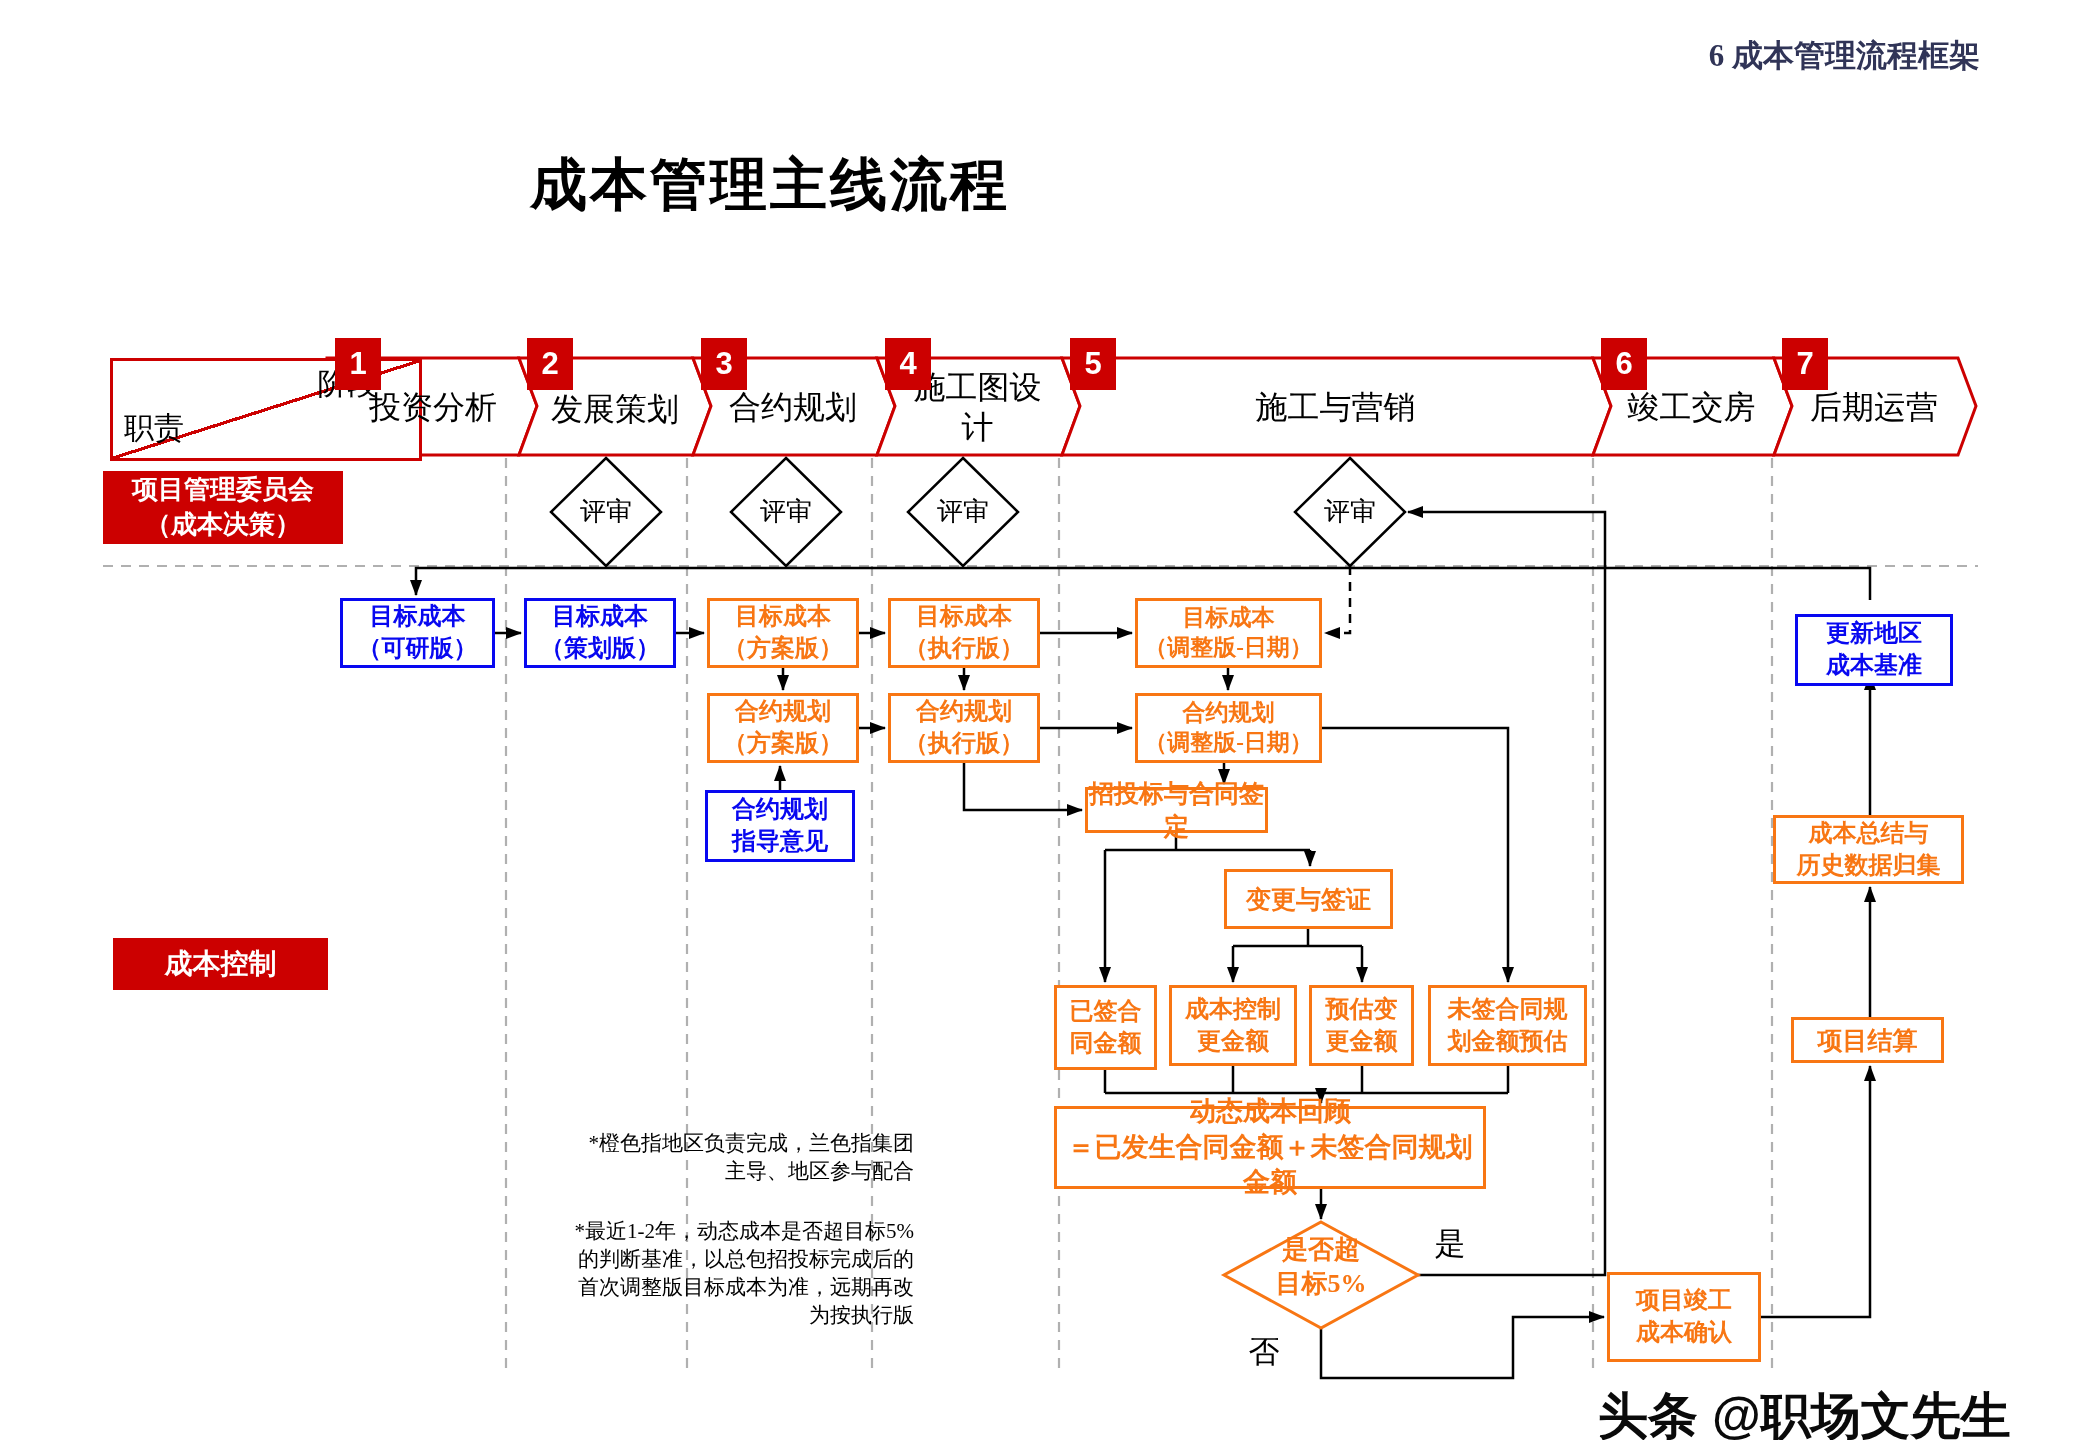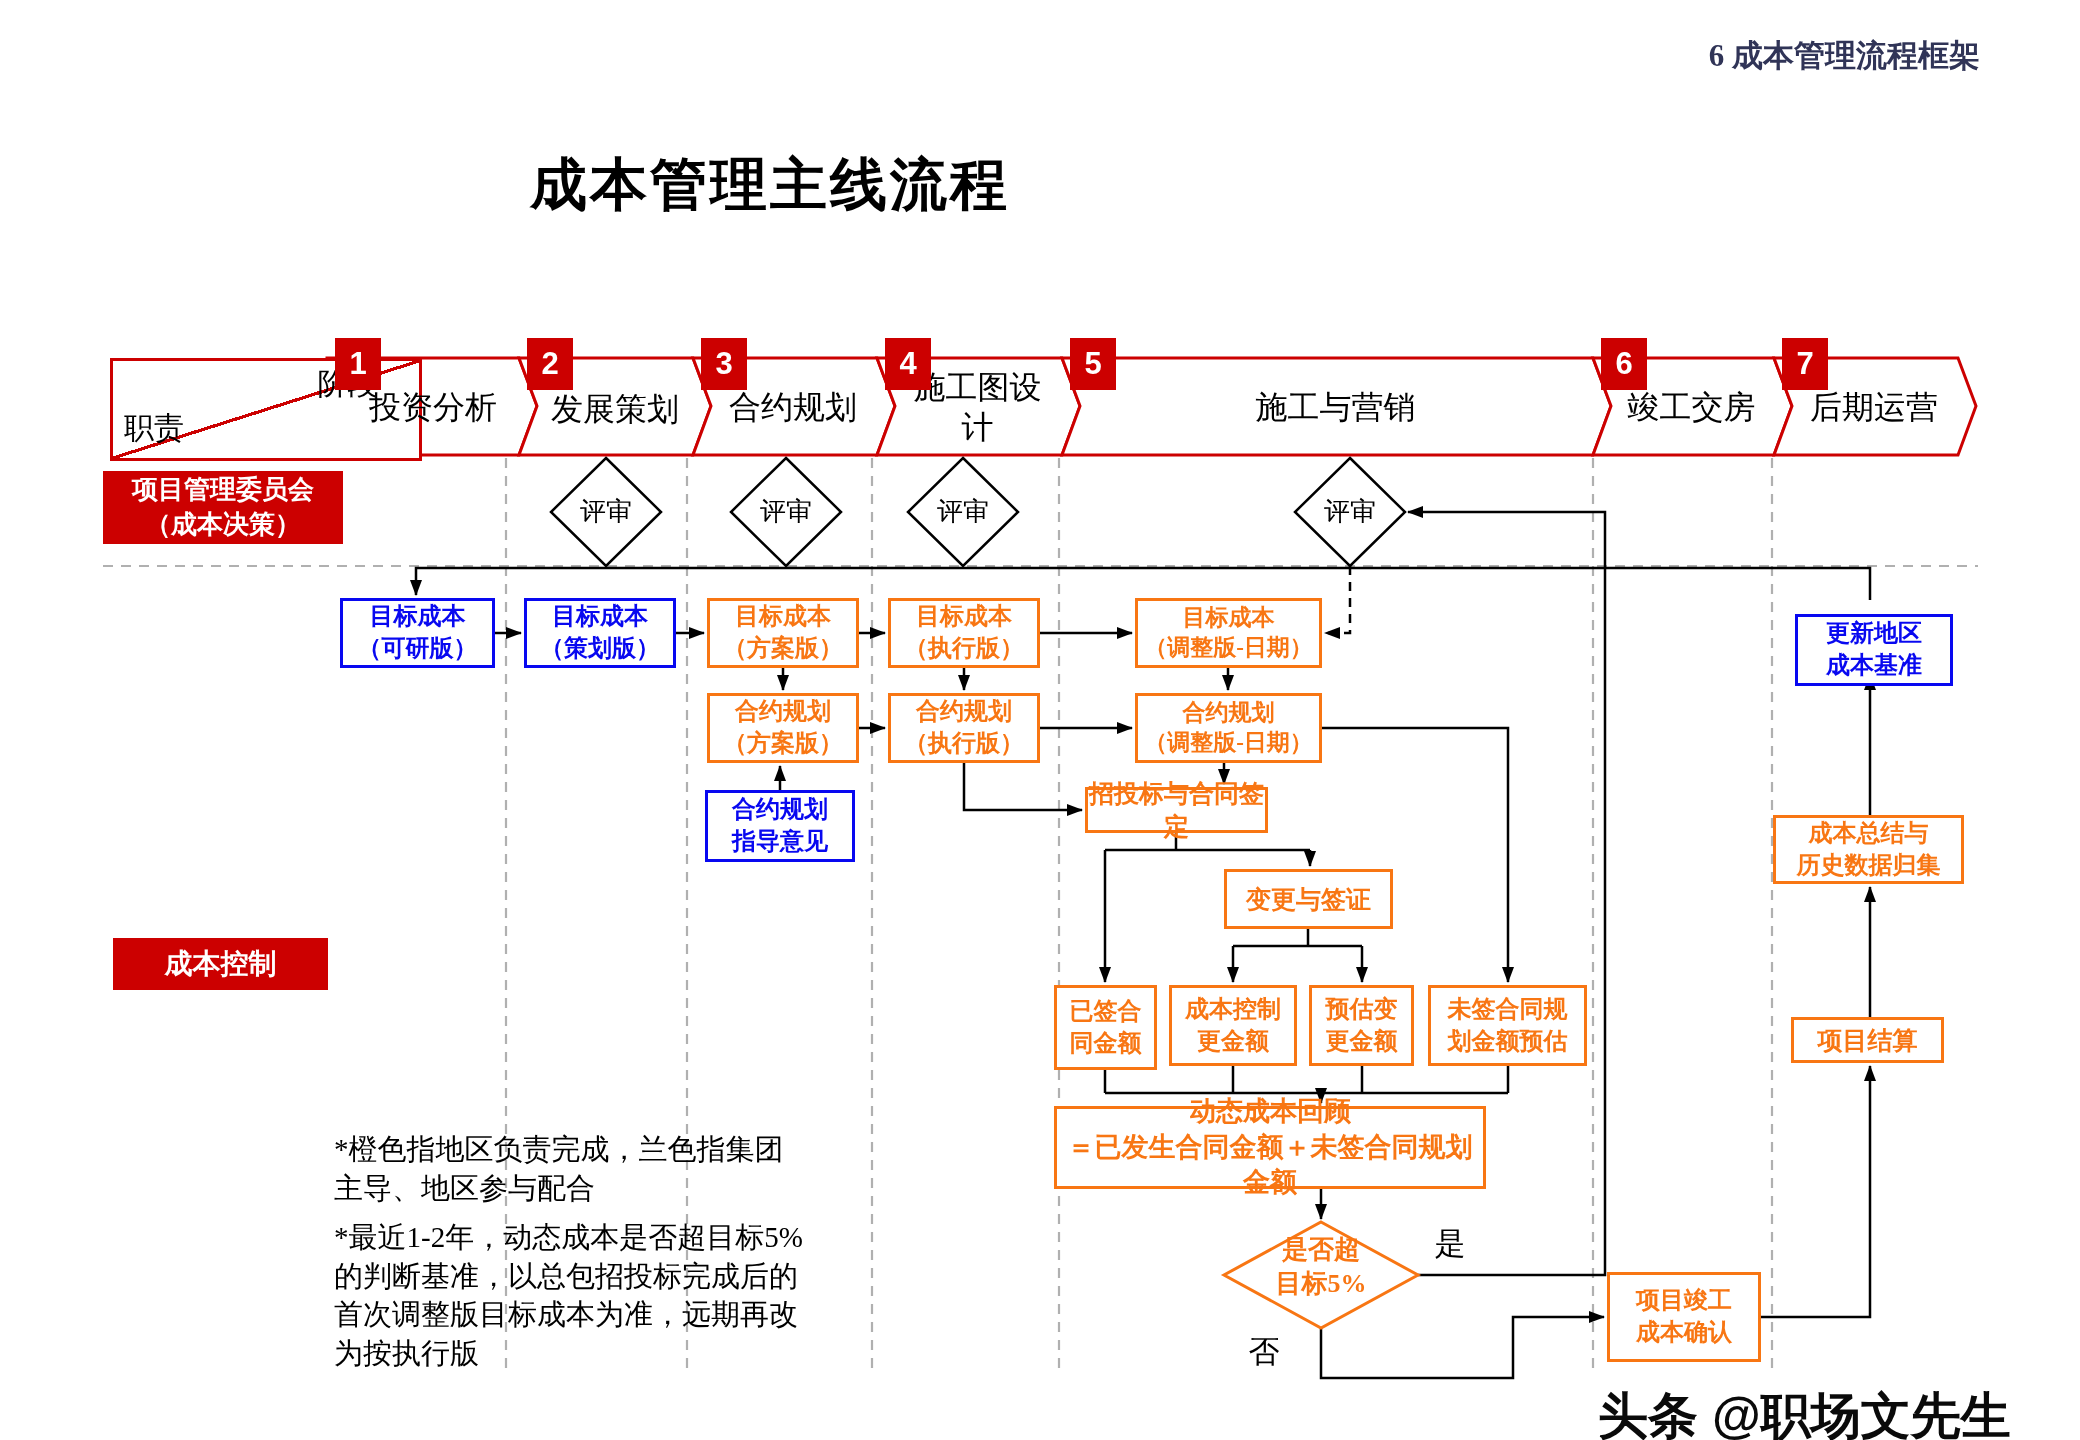--- a/index.html
+++ b/index.html
@@ -19,21 +19,21 @@
   .redFill{background:var(--red);color:#fff;border:none;}
   .lbl{position:absolute;z-index:3;text-align:center;white-space:pre-line;color:#000;line-height:1.3;}
   .badge{position:absolute;z-index:4;background:var(--red);color:#fff;width:46px;height:52px;
          display:flex;align-items:center;justify-content:center;font-family:"Liberation Sans",sans-serif;
          font-weight:bold;font-size:31px;}
   .phase{position:absolute;z-index:3;display:flex;align-items:center;justify-content:center;text-align:center;
          white-space:pre-line;font-size:32px;color:#000;line-height:1.25;}
   .corner{position:absolute;z-index:2;border:3px solid var(--red);background:
           linear-gradient(to bottom right,transparent calc(50% - 1.6px),var(--red) calc(50% - 1.6px),
           var(--red) calc(50% + 1.6px),transparent calc(50% + 1.6px)) #fff;}
-  .note{position:absolute;z-index:3;color:#000;font-size:29px;line-height:1.33;white-space:pre-line;}
+  .note{position:absolute;z-index:3;color:#000;font-size:21px;line-height:1.33;white-space:pre-line;text-align:right;}
 </style>
 </head>
 <body>
 
 <div id="canvas">
 
   <svg width="2080" height="1440" viewBox="0 0 2080 1440">
     <defs>
       <marker id="ah" markerWidth="18" markerHeight="14" refX="15" refY="6" orient="auto" markerUnits="userSpaceOnUse">
         <path d="M0,0 L16,6 L0,12 z" fill="#000"></path>

